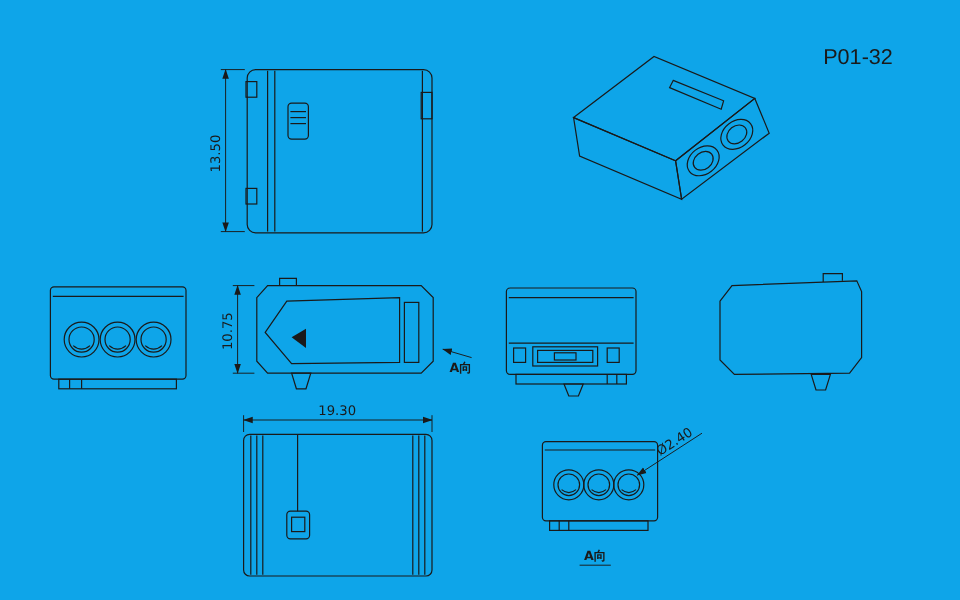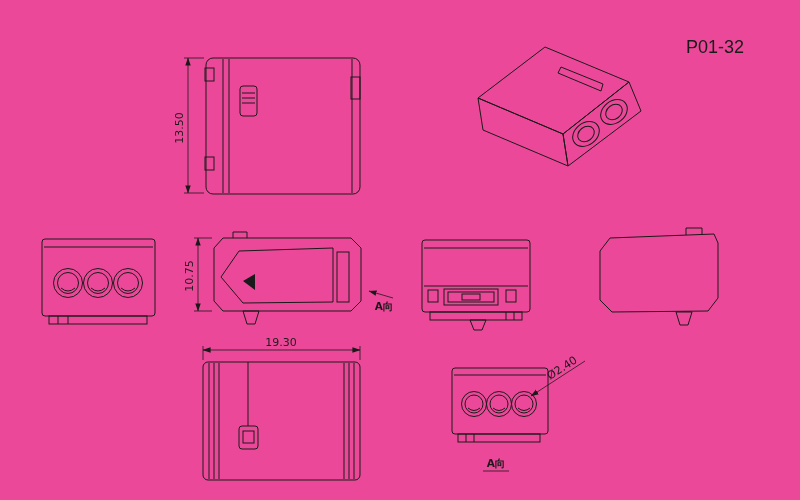--- a/index.html
+++ b/index.html
@@ -1,16 +1,16 @@
 <!DOCTYPE html>
 <html><head>
 <meta charset="utf-8">
 <style>
   html,body{margin:0;padding:0;background:#ffffff;}
-  .stage{position:relative;width:800px;height:500px;background:#ec4899;overflow:hidden;}
+  .stage{position:relative;width:800px;height:500px;background:#0ea5e9;overflow:hidden;}
   svg{display:block;}
   svg text{fill:#1a1a1a;stroke:none;font-family:"DejaVu Sans","Liberation Sans",sans-serif;}
   .dim{font-size:11px;}
   .dimlabel{font-size:10.5px;font-weight:bold;}
   .title-text{font-size:18px;font-family:"Liberation Sans","DejaVu Sans",sans-serif;}
   .ln{stroke:#1a1a1a;fill:none;stroke-width:1;}
   .thin{stroke:#1a1a1a;fill:none;stroke-width:0.8;}
 </style>
 </head>
 <body>

